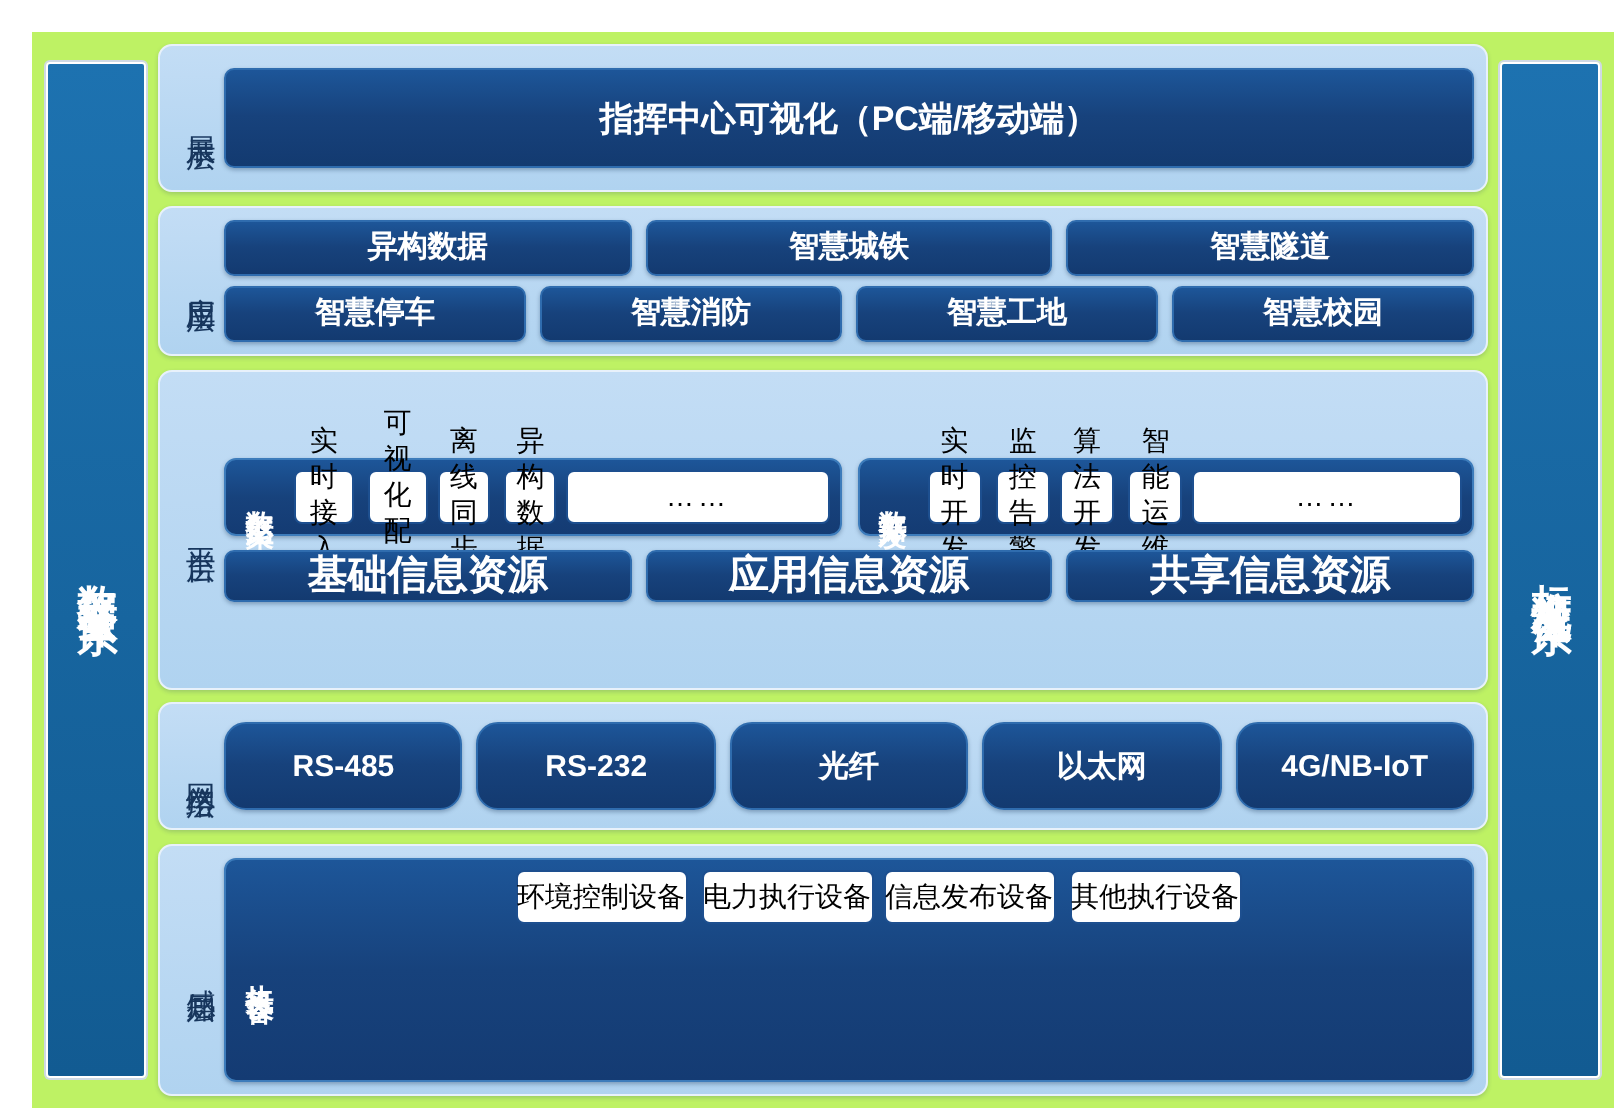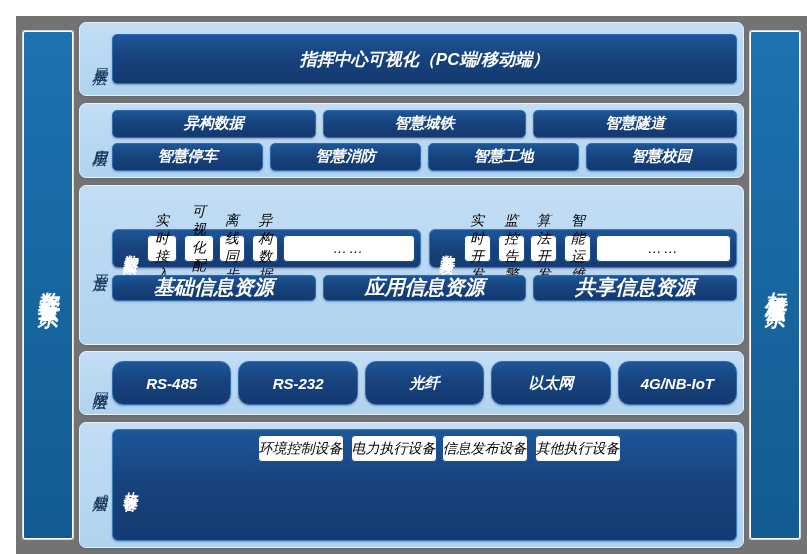--- a/index.html
+++ b/index.html
@@ -10,25 +10,24 @@
     overflow:hidden;
   }
   .canvas{
     position:absolute;left:0;top:0;width:807px;height:554px;
     background:#ffffff;
     box-sizing:border-box;
     border:8px solid #ffffff;
   }
   .frame{
     position:absolute;left:8px;top:8px;width:791px;height:538px;
-    background:#737373;
+    background:#bef264;
     display:flex;align-items:stretch;
     box-sizing:border-box;
     padding:6px 7px 6px 7px;
-    font-style:italic;
   }
 
   
   .pillar{
     width:48px;flex:0 0 48px;
     background:linear-gradient(180deg,#1d72b0 0%,#17659f 55%,#125b92 100%);
     border:1px solid #ffffff;
     box-shadow:0 0 0 1px #cfd9e4;
     border-radius:2px;
     display:flex;align-items:center;justify-content:center;

